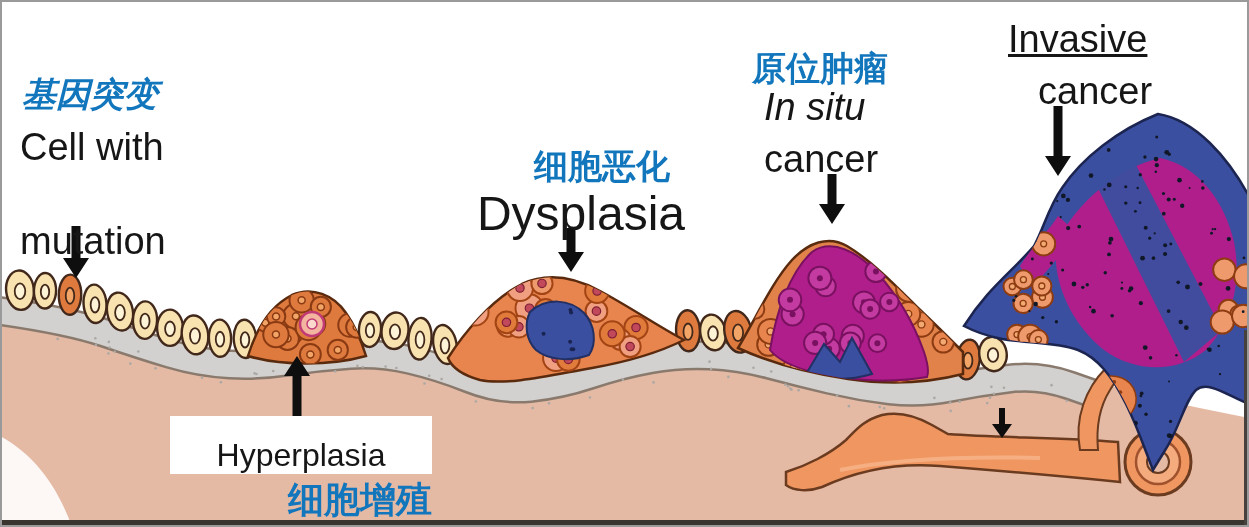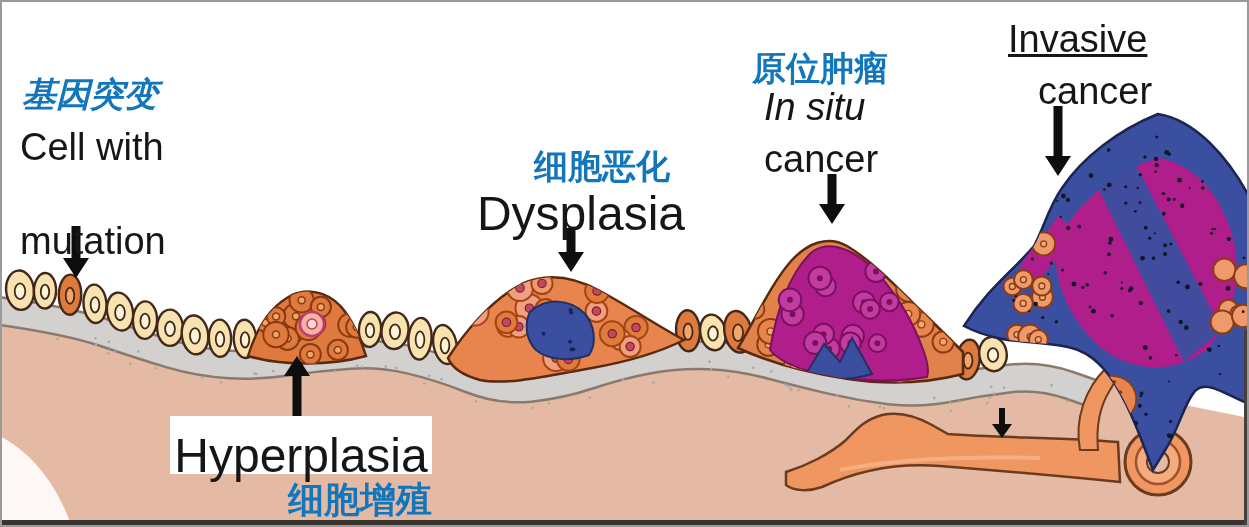--- a/index.html
+++ b/index.html
@@ -486,21 +486,21 @@
       <path d="M 827.5,174 L 836.5,174 L 836.5,204 L 845,204 L 832,224 L 819,204 L 827.5,204 Z" fill="#0e0e0e"></path>
       <path d="M 1053.5,106 L 1062.5,106 L 1062.5,156 L 1071,156 L 1058,176 L 1045,156 L 1053.5,156 Z" fill="#0e0e0e"></path>
       <path d="M 999,408 L 1005,408 L 1005,424 L 1012,424 L 1002,438 L 992,424 L 999,424 Z" fill="#0e0e0e"></path>
     </svg>
 
   <div class="lbl cn" style="left:22px;top:72px;font-size:34px;font-style:italic;">基因突变</div>
   <div class="lbl en" style="left:20px;top:126px;font-size:38px;">Cell with</div>
   <div class="lbl en" style="left:20px;top:180px;font-size:38px;margin-top:40px;">mutation</div>
 
   <div id="hyperplasia-box">
-    <span class="en" style="font-size:48px;margin-top:20px;">Hyperplasia</span>
+    <span class="en" style="font-size:32px;margin-top:20px;">Hyperplasia</span>
   </div>
   <div class="lbl cn ctr" style="left:170px;top:476px;width:262px;font-size:36px;">细胞增殖</div>
 
   <div class="lbl cn ctr" style="left:470px;top:144px;width:200px;font-size:34px;">细胞恶化</div>
   <div class="lbl en ctr" style="left:455px;top:186px;width:230px;font-size:48px;">Dysplasia</div>
 
   <div class="lbl cn" style="left:752px;top:46px;font-size:34px;">原位肿瘤</div>
   <div class="lbl en it" style="left:764px;top:86px;font-size:38px;">In situ</div>
   <div class="lbl en" style="left:764px;top:138px;font-size:38px;">cancer</div>
 

